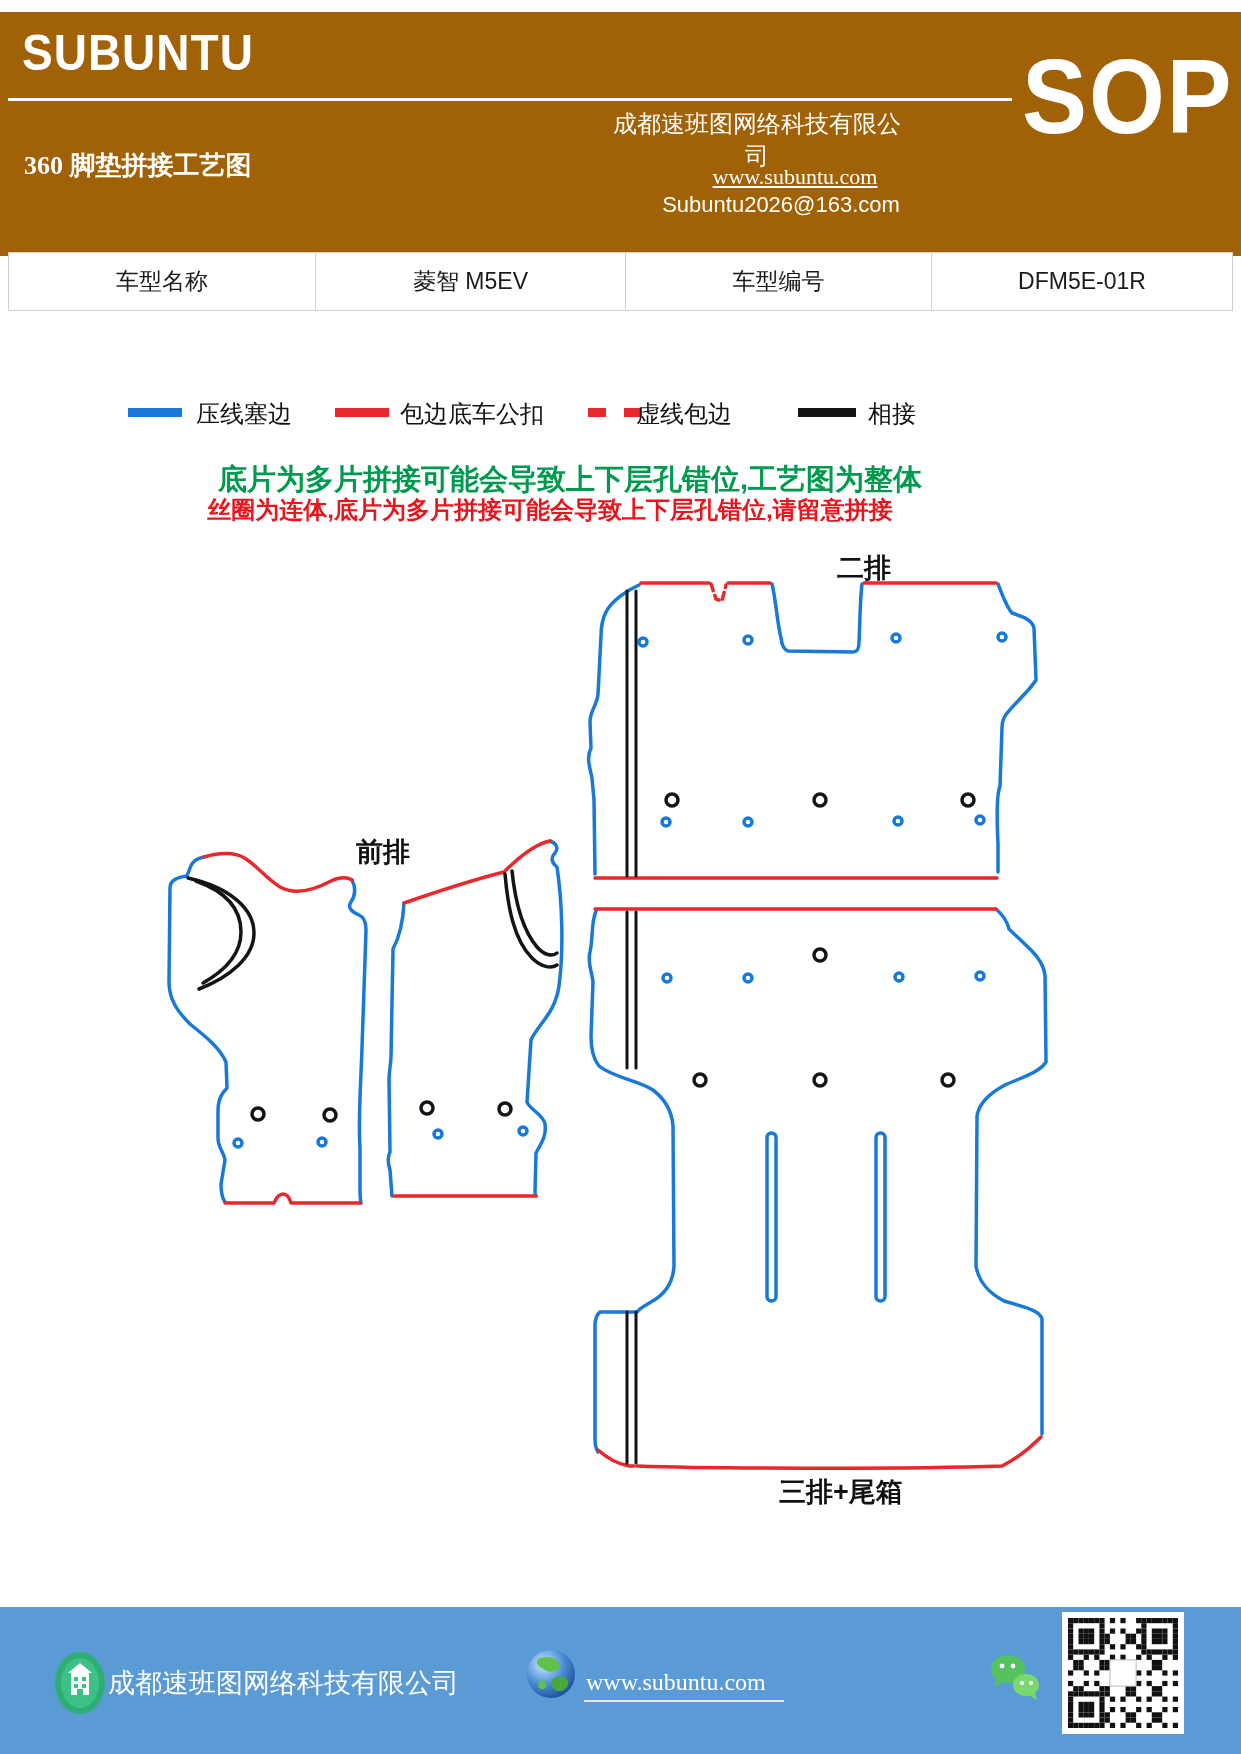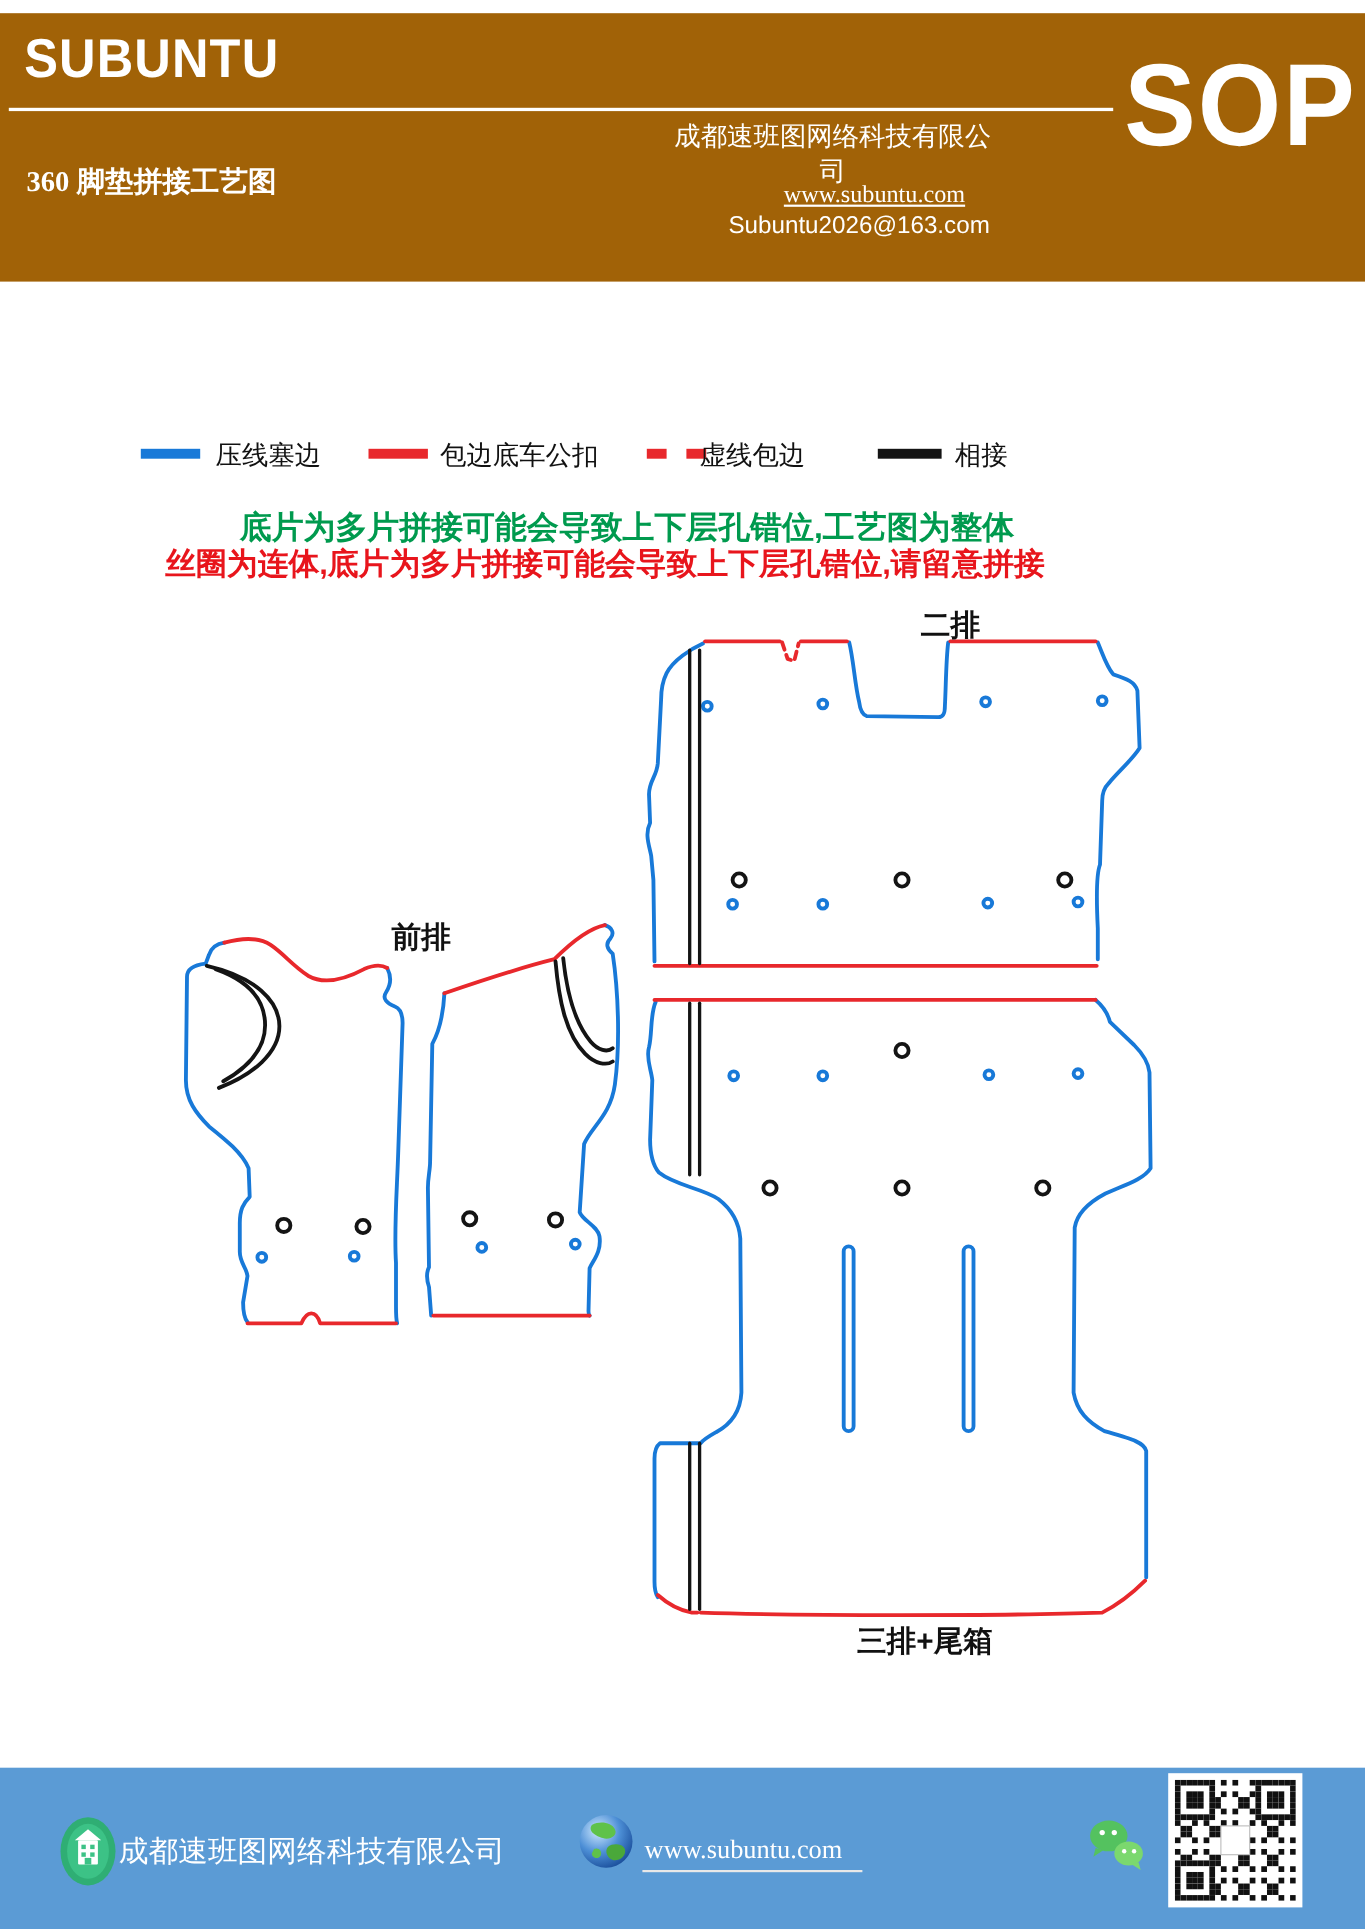--- a/index.html
+++ b/index.html
@@ -26,21 +26,21 @@
   .info-table td{border:1px solid #cfcfcf;height:55px;text-align:center;vertical-align:middle;
                  font-size:23px;background:#fff;}
   .info-table td.lab{font-family:"Liberation Serif",serif;}
   .info-table td.val{font-family:"Liberation Sans",sans-serif;}
   .swatch{position:absolute;top:408px;height:9px;}
   .swatch.dashed{height:0;border-top:9px dashed #e8282c;background:none !important;}
   .legend-label{position:absolute;top:398px;font-size:24px;font-family:"Liberation Serif",serif;color:#111;}
   
   .note{position:absolute;font-weight:bold;text-align:center;font-family:"Liberation Sans",sans-serif;}
   .note1{top:460px;left:0;width:1140px;font-size:29px;}
-  .note2{top:494px;left:0;width:1100px;font-size:28px;}
+  .note2{top:494px;left:0;width:1100px;font-size:24px;}
   
   .diagram-svg{position:absolute;top:0;left:0;}
   .mat-label{position:absolute;font-size:27px;font-weight:bold;color:#111;}
   
   .footer{position:absolute;top:1607px;left:0;width:1241px;height:147px;background:#5b9bd5;}
   .ft-company{position:absolute;top:58px;left:108px;color:#fff;font-size:27px;
               font-family:"Liberation Serif",serif;}
   .ft-site{position:absolute;top:62px;left:584px;color:#fff;font-size:24px;
            font-family:"Liberation Serif",serif;border-bottom:2px solid #e8e8e8;
            padding:0 18px 4px 2px;cursor:pointer;}
@@ -64,20 +64,26 @@
   </div>
 
   <table class="info-table">
     <colgroup>
         <col style="width:307px">
         <col style="width:310px">
         <col style="width:306px">
         <col>
       </colgroup>
     <tbody>
+        <tr>
+      <td class="lab">车型名称</td>
+      <td class="val">菱智 M5EV</td>
+      <td class="lab">车型编号</td>
+      <td class="val">DFM5E-01R</td>
+    </tr>
   </tbody>
     </table>
 
   <div class="swatch" style="left: 128px; width: 54px; background: rgb(24, 121, 216);"></div>
   <div class="legend-label" style="left:196px;">压线塞边</div>
 
   <div class="swatch" style="left: 335px; width: 54px; background: rgb(232, 40, 44);"></div>
   <div class="legend-label" style="left:400px;">包边底车公扣</div>
 
   <div class="swatch dashed" style="left: 588px; width: 54px; border-top-color: rgb(232, 40, 44);"></div>

